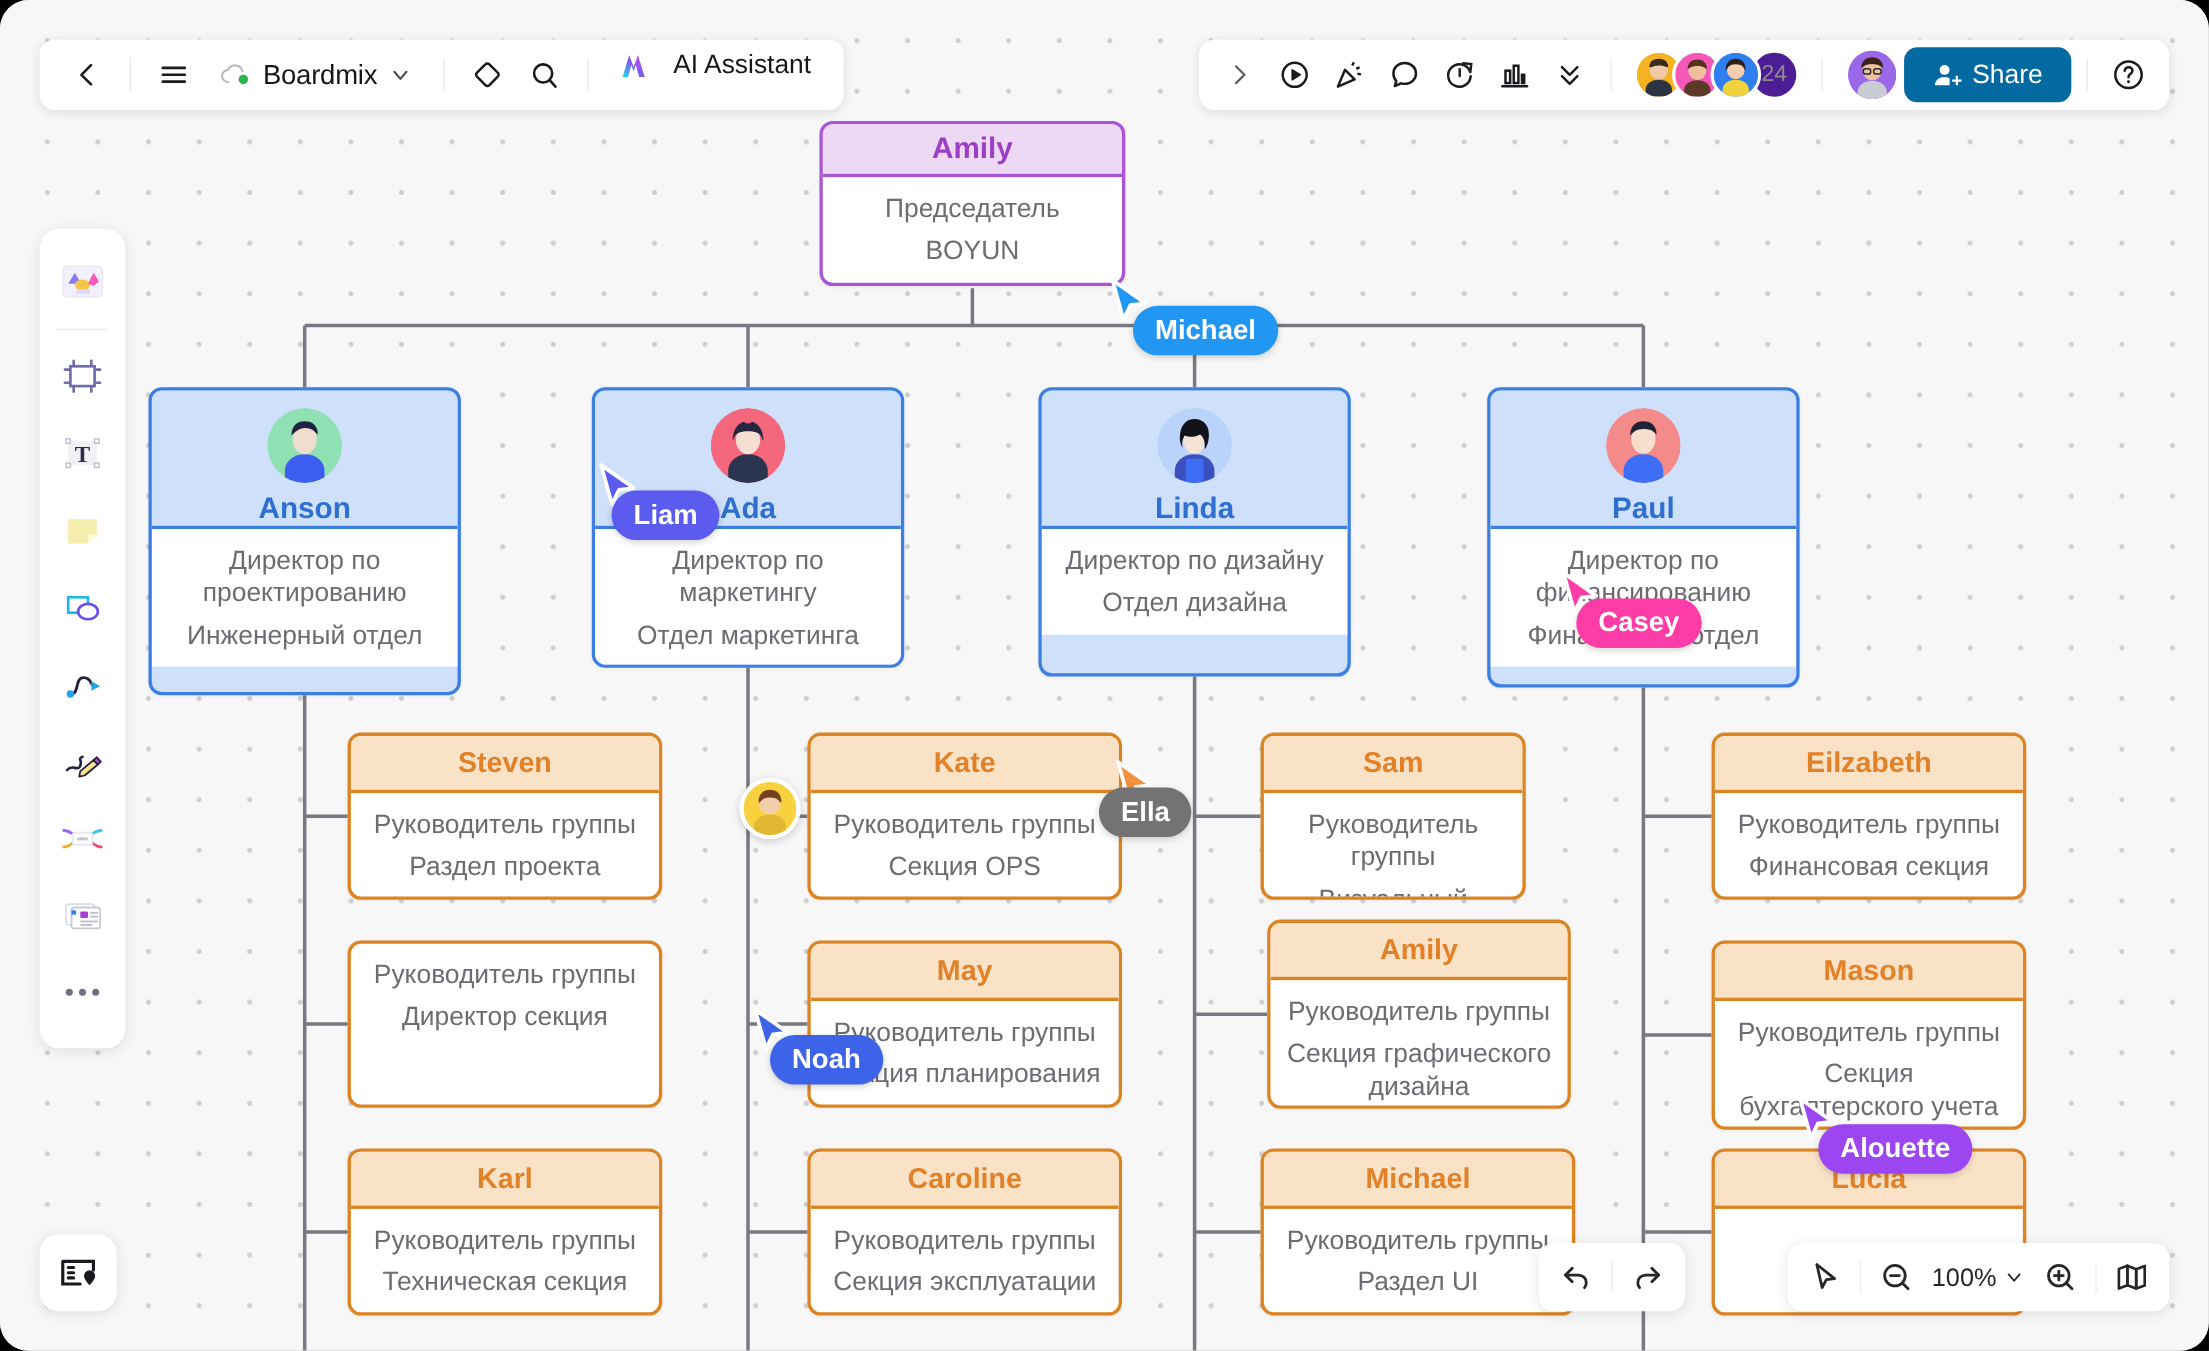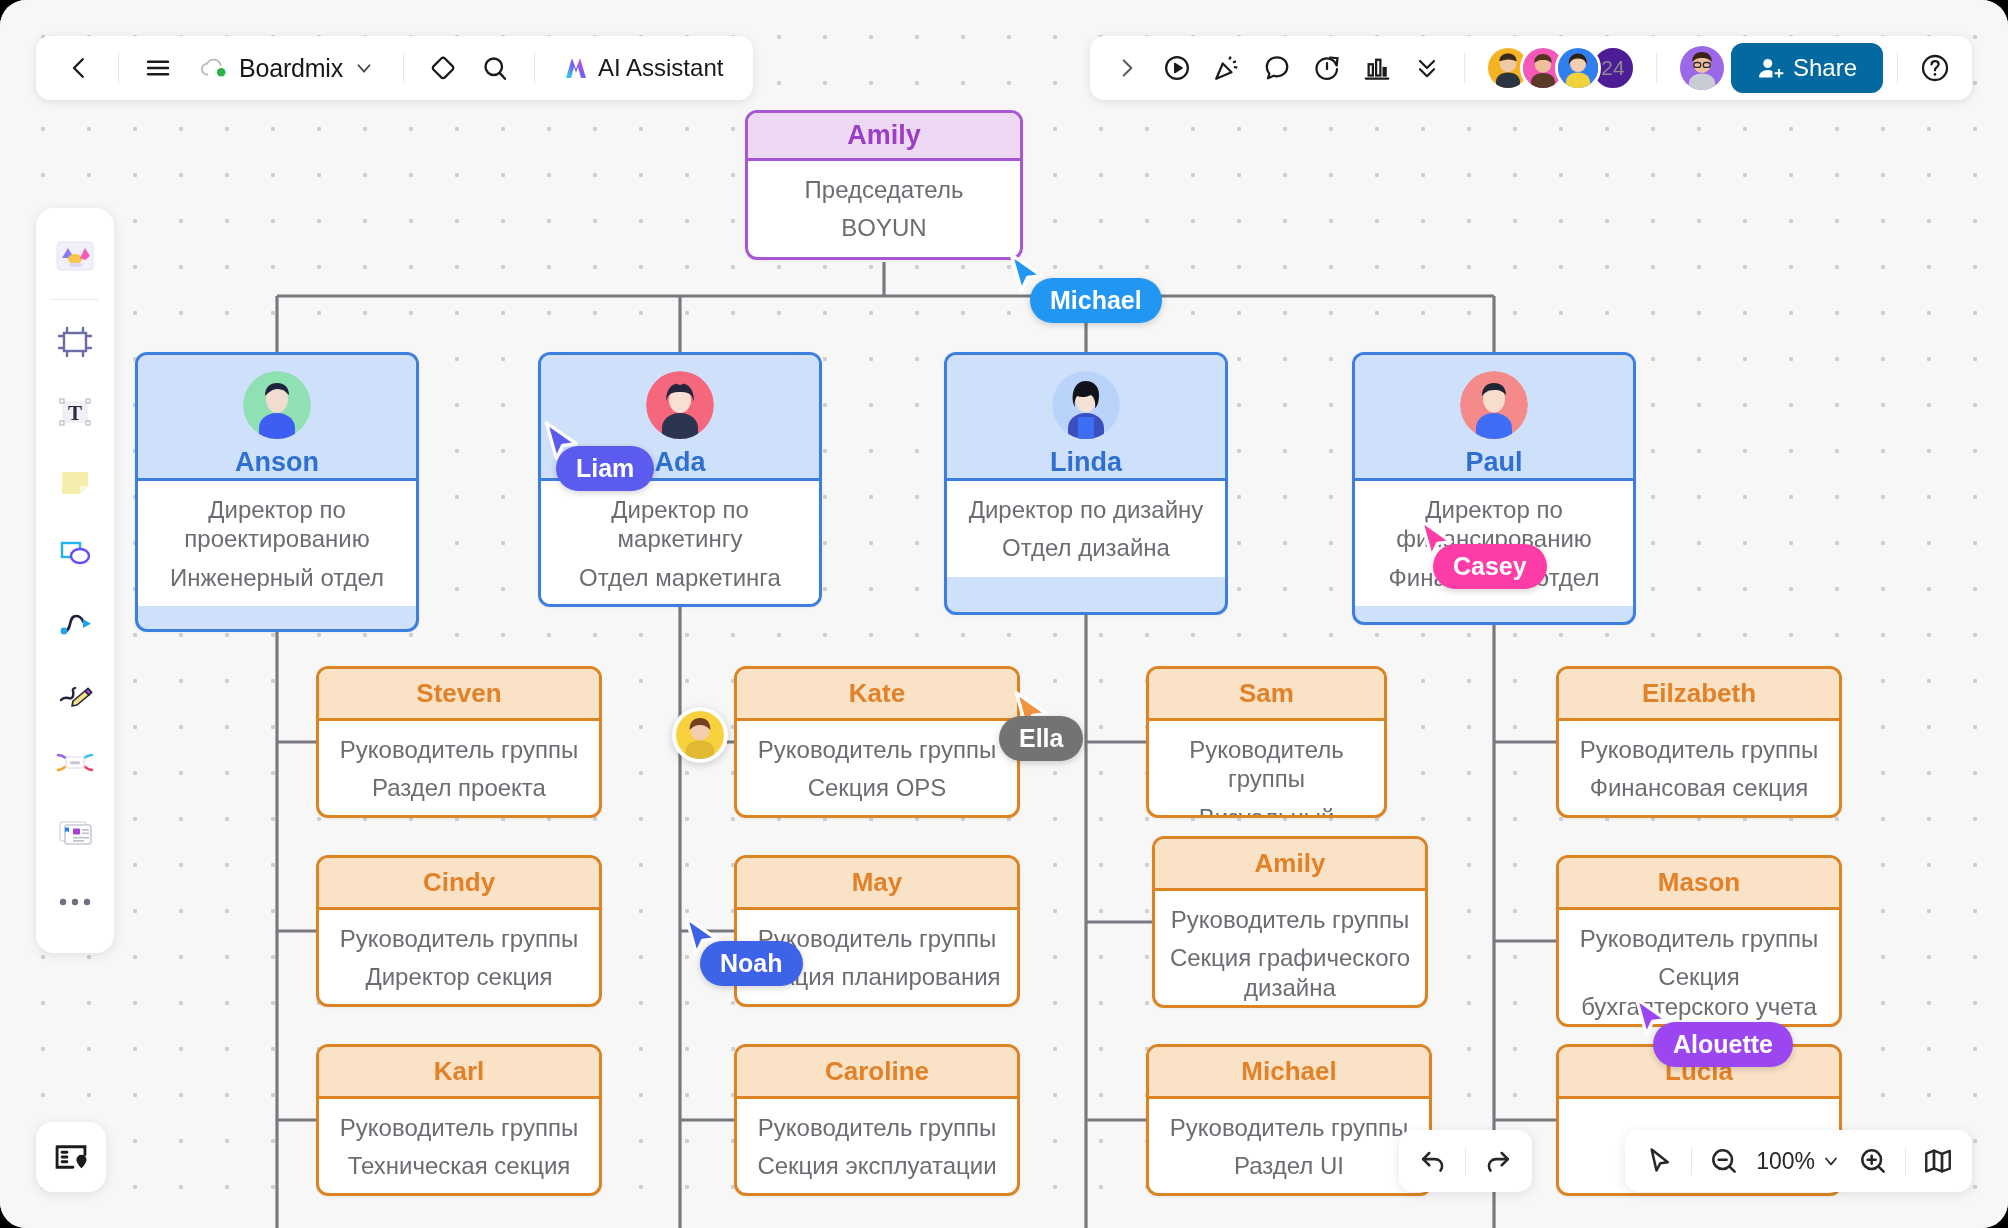--- a/index.html
+++ b/index.html
@@ -37,21 +37,21 @@
     display: flex; align-items: center; justify-content: center;
     border-radius: 9px; cursor: pointer; color: #1b1b1f;
   }
   .tb-sep { width: 1px; height: 30px; background: #e6e6ea; margin: 0 10px; }
   .brand {
     display: flex; align-items: center; gap: 10px;
     padding: 0 12px; height: 46px; border-radius: 9px; cursor: pointer;
   }
   .brand-name { font-size: 25px; color: #18181b; letter-spacing: -.2px; }
   .ai-assistant {
-    display: flex; align-items: center; gap: 7px;
+    display: flex; align-items: flex-start; gap: 21px;
     padding: 0 10px; height: 46px; border-radius: 9px; cursor: pointer;
     font-size: 24px; color: #18181b; font-weight: 500;
   }
   
   .avatars { display: flex; align-items: center; margin: 0 6px; }
   .av {
     width: 46px; height: 46px; border-radius: 50%;
     border: 3px solid #fff; margin-left: -11px;
     overflow: hidden; position: relative; cursor: pointer;
   }
@@ -279,23 +279,20 @@
       <div class="node lvl3" style="left: 316px; top: 666px; width: 286px; height: 152px;">
         <div class="node-head">
           <div>Steven</div>
         </div>
         <div class="node-body">
           <div>Руководитель группы</div>
           <div>Раздел проекта</div>
         </div>
       </div>
       <div class="node lvl3" style="left: 316px; top: 855px; width: 286px; height: 152px;">
-        <div class="node-head">
-          <div>Cindy</div>
-        </div>
         <div class="node-body">
           <div>Руководитель группы</div>
           <div>Директор секция</div>
         </div>
       </div>
       <div class="node lvl3" style="left: 316px; top: 1044px; width: 286px; height: 152px;">
         <div class="node-head">
           <div>Karl</div>
         </div>
         <div class="node-body">

